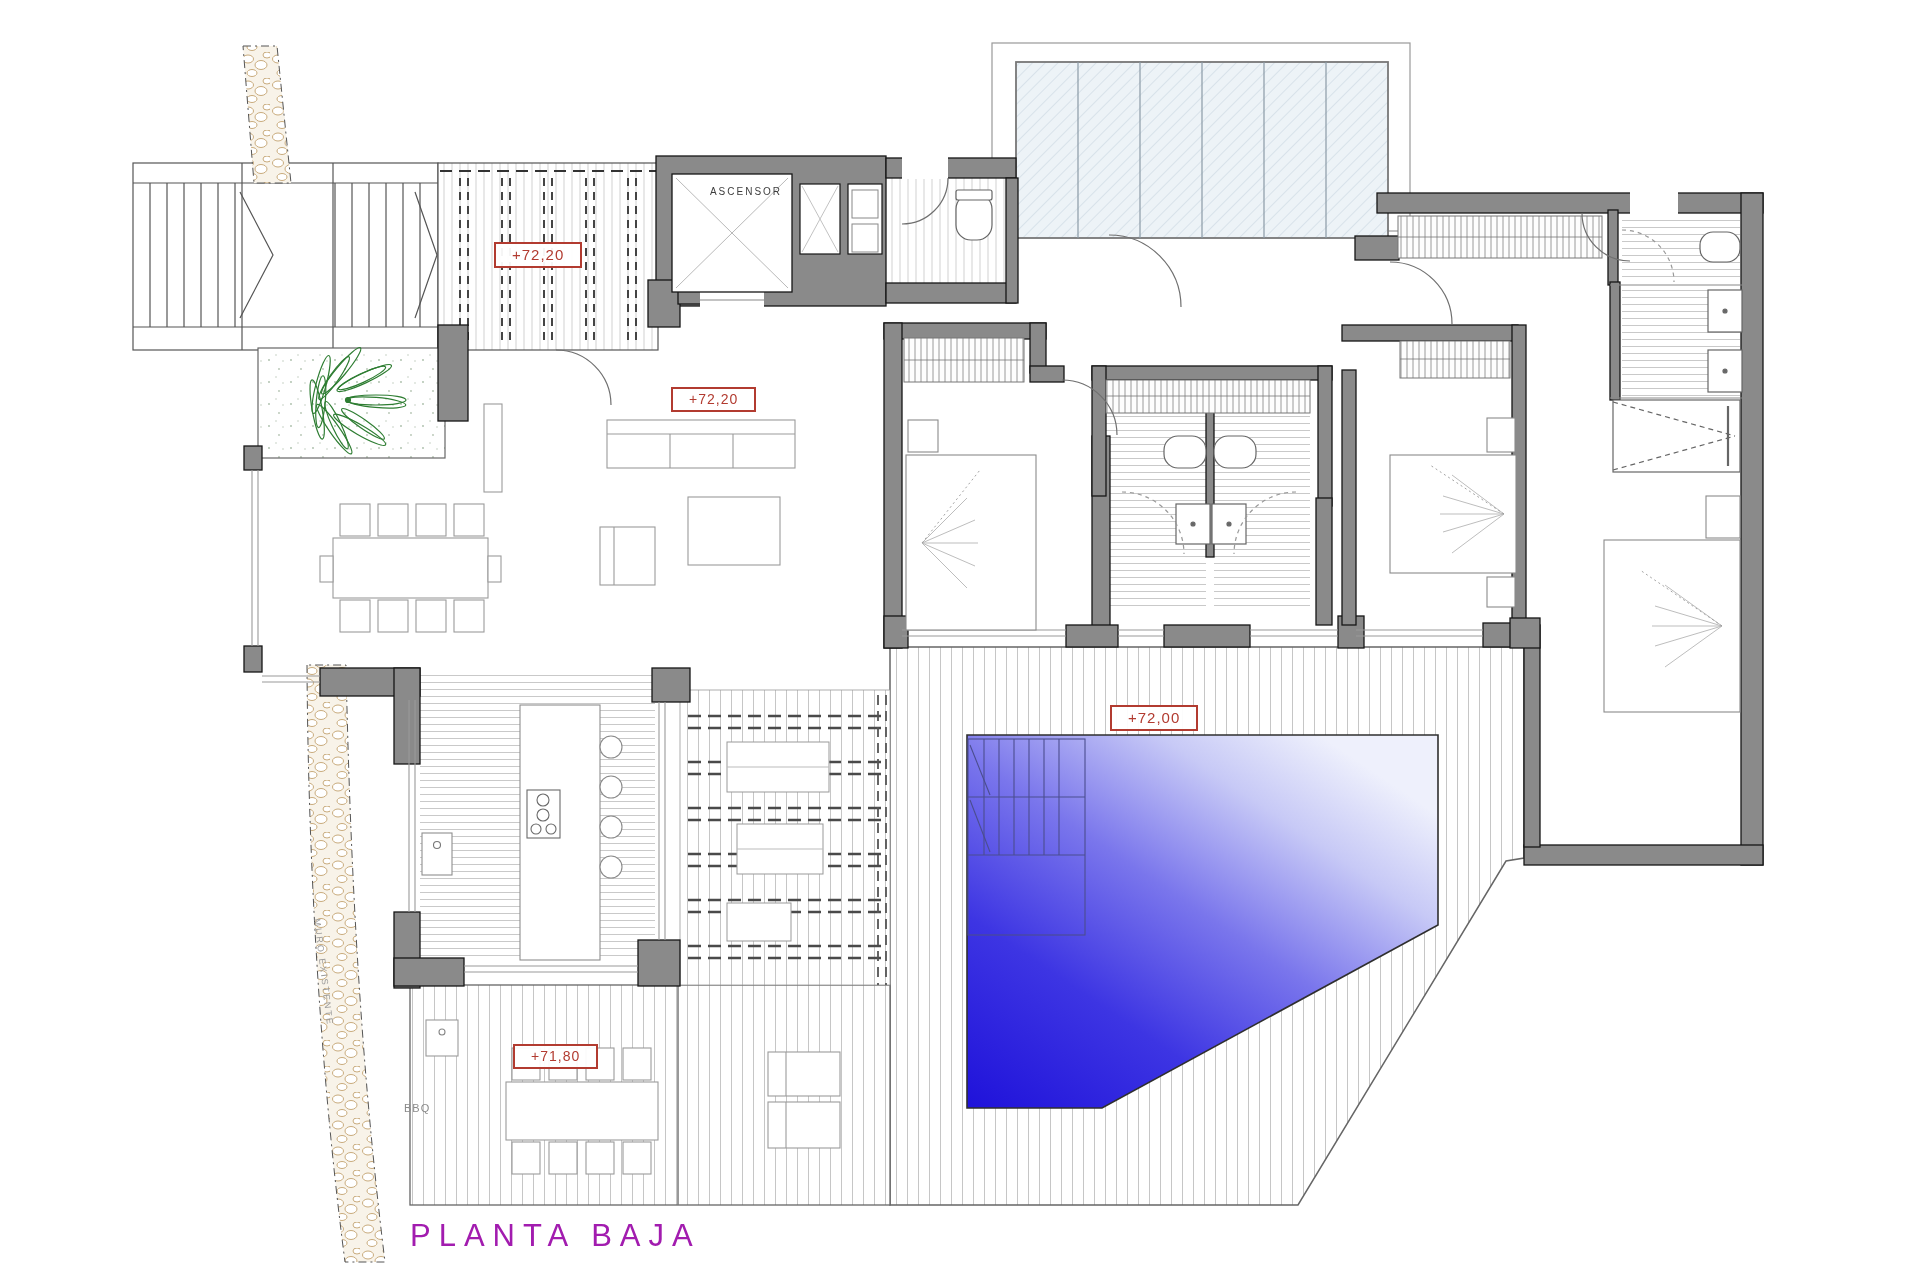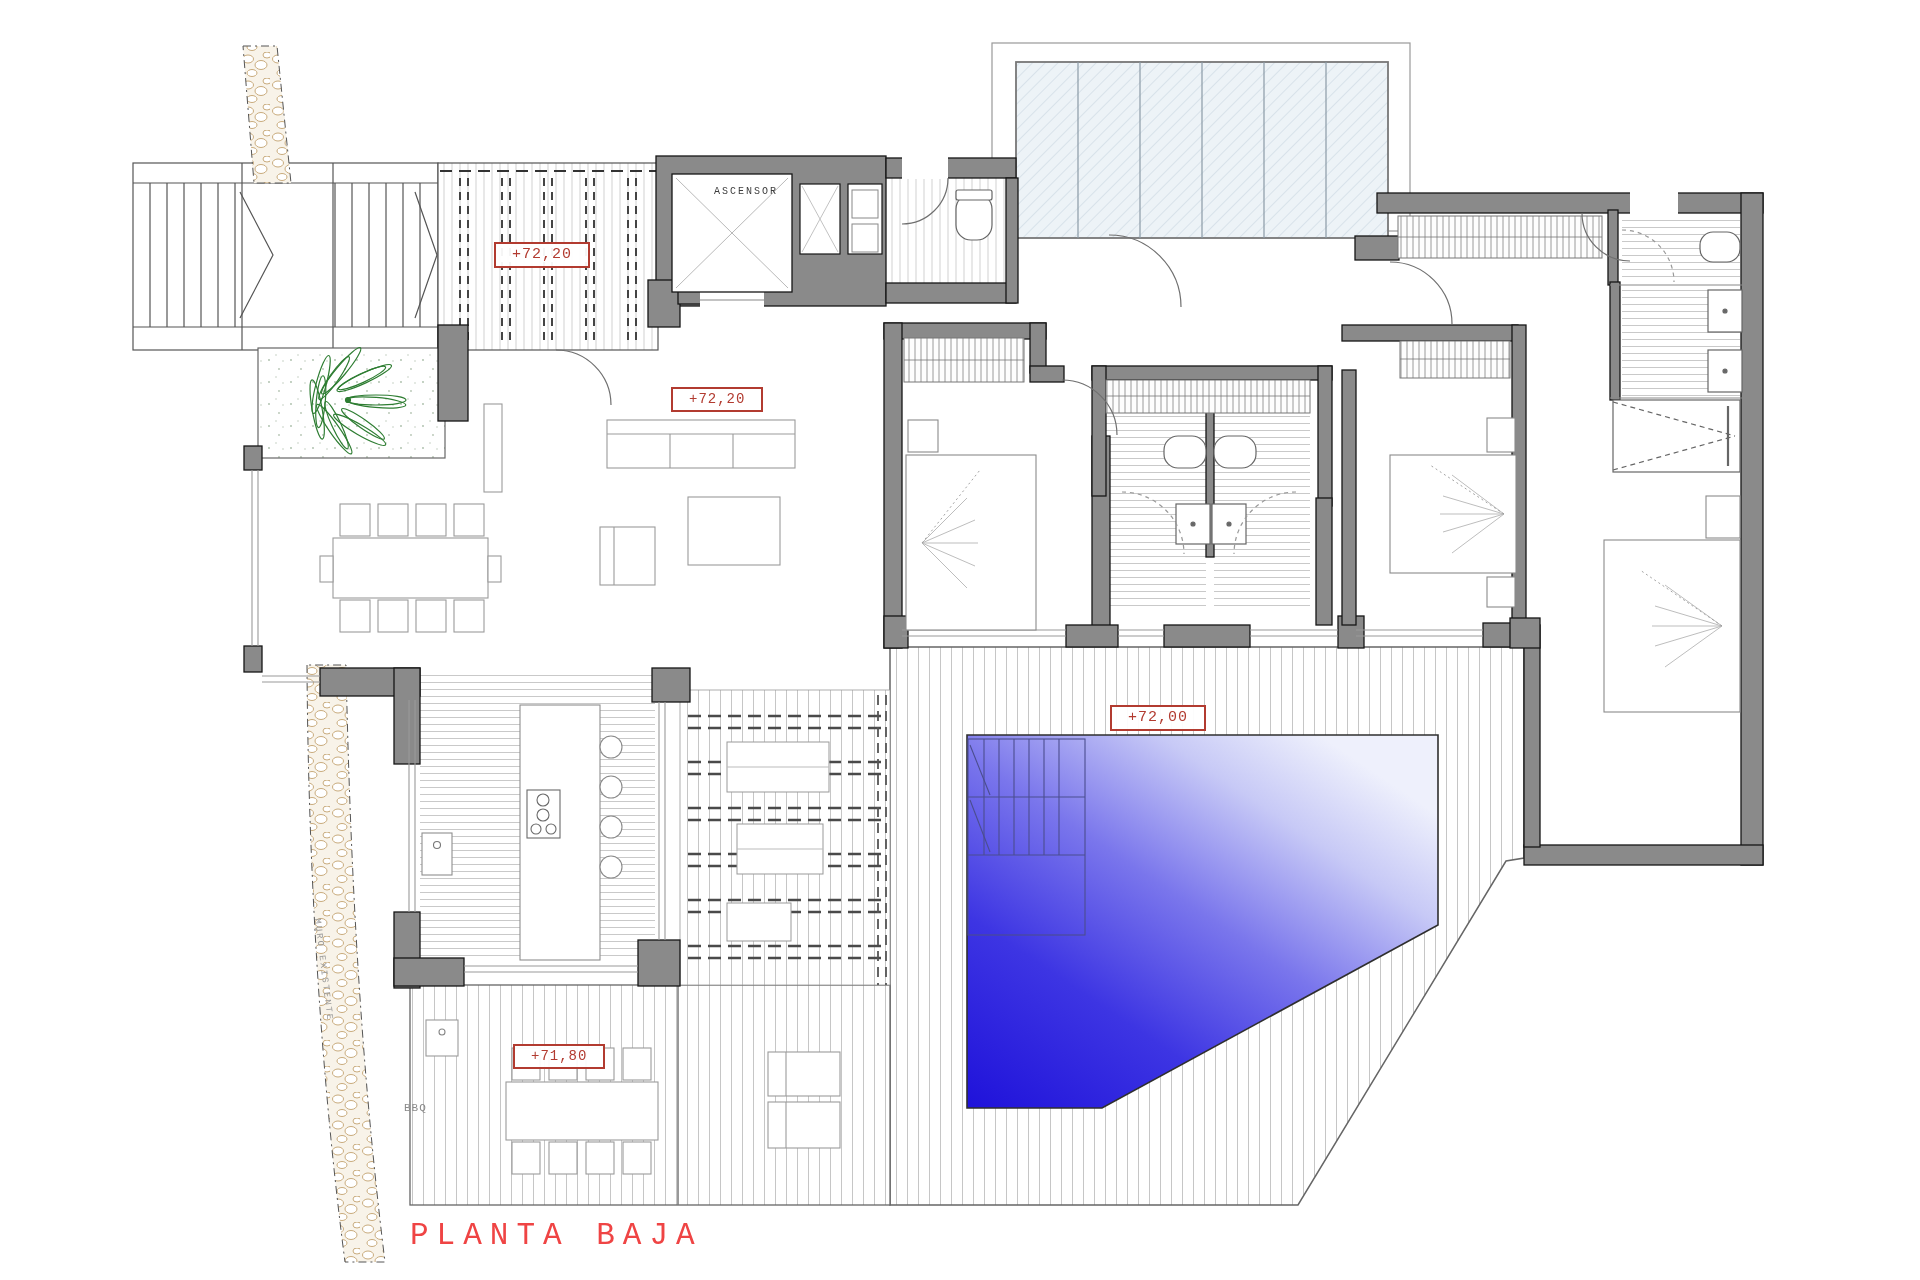--- a/index.html
+++ b/index.html
@@ -1,28 +1,28 @@
 <!DOCTYPE html>
 <html><head>
 <meta charset="utf-8">
 <style>
   html,body{margin:0;padding:0;background:#fff;}
   #stage{position:relative;width:1920px;height:1280px;background:#fff;overflow:hidden;
-         font-family:Liberation Mono, monospace;}
+         font-family:Liberation Sans, sans-serif;}
   #plan-svg{position:absolute;left:0;top:0;}
   .lvl{position:absolute;border:2px solid #b23b30;color:#b23b30;background:rgba(255,255,255,.95);
        font-size:15px;letter-spacing:1px;padding:1px 16px;line-height:1.35;white-space:nowrap;}
   .small-label{position:absolute;color:#4a4a4a;white-space:nowrap;}
   #ascensor-label{left:676px;top:186px;width:140px;text-align:center;font-size:10px;
        letter-spacing:2px;color:#3d3d3d;}
   #bbq-label{left:404px;top:1102px;font-size:11px;letter-spacing:1px;color:#8a8a8a;}
   #muro-label{left:322px;top:918px;width:170px;font-size:9px;letter-spacing:2px;color:#9a9a9a;
        transform:rotate(83deg);transform-origin:0 0;}
   #floor-title{position:absolute;left:410px;top:1218px;font-size:31px;letter-spacing:8px;
-       color:#ef4444;font-weight:400;}
+       color:#a21caf;font-weight:400;}
   #lvl-entry{left:494px;top:242px;}
   #lvl-living{left:671px;top:387px;font-size:14px;}
   #lvl-pool{left:1110px;top:679px;margin-top:26px;}
   #lvl-bbq{left:513px;top:1044px;font-size:14px;}
 </style>
 </head>
 <body>
 
 <div id="stage">
 

